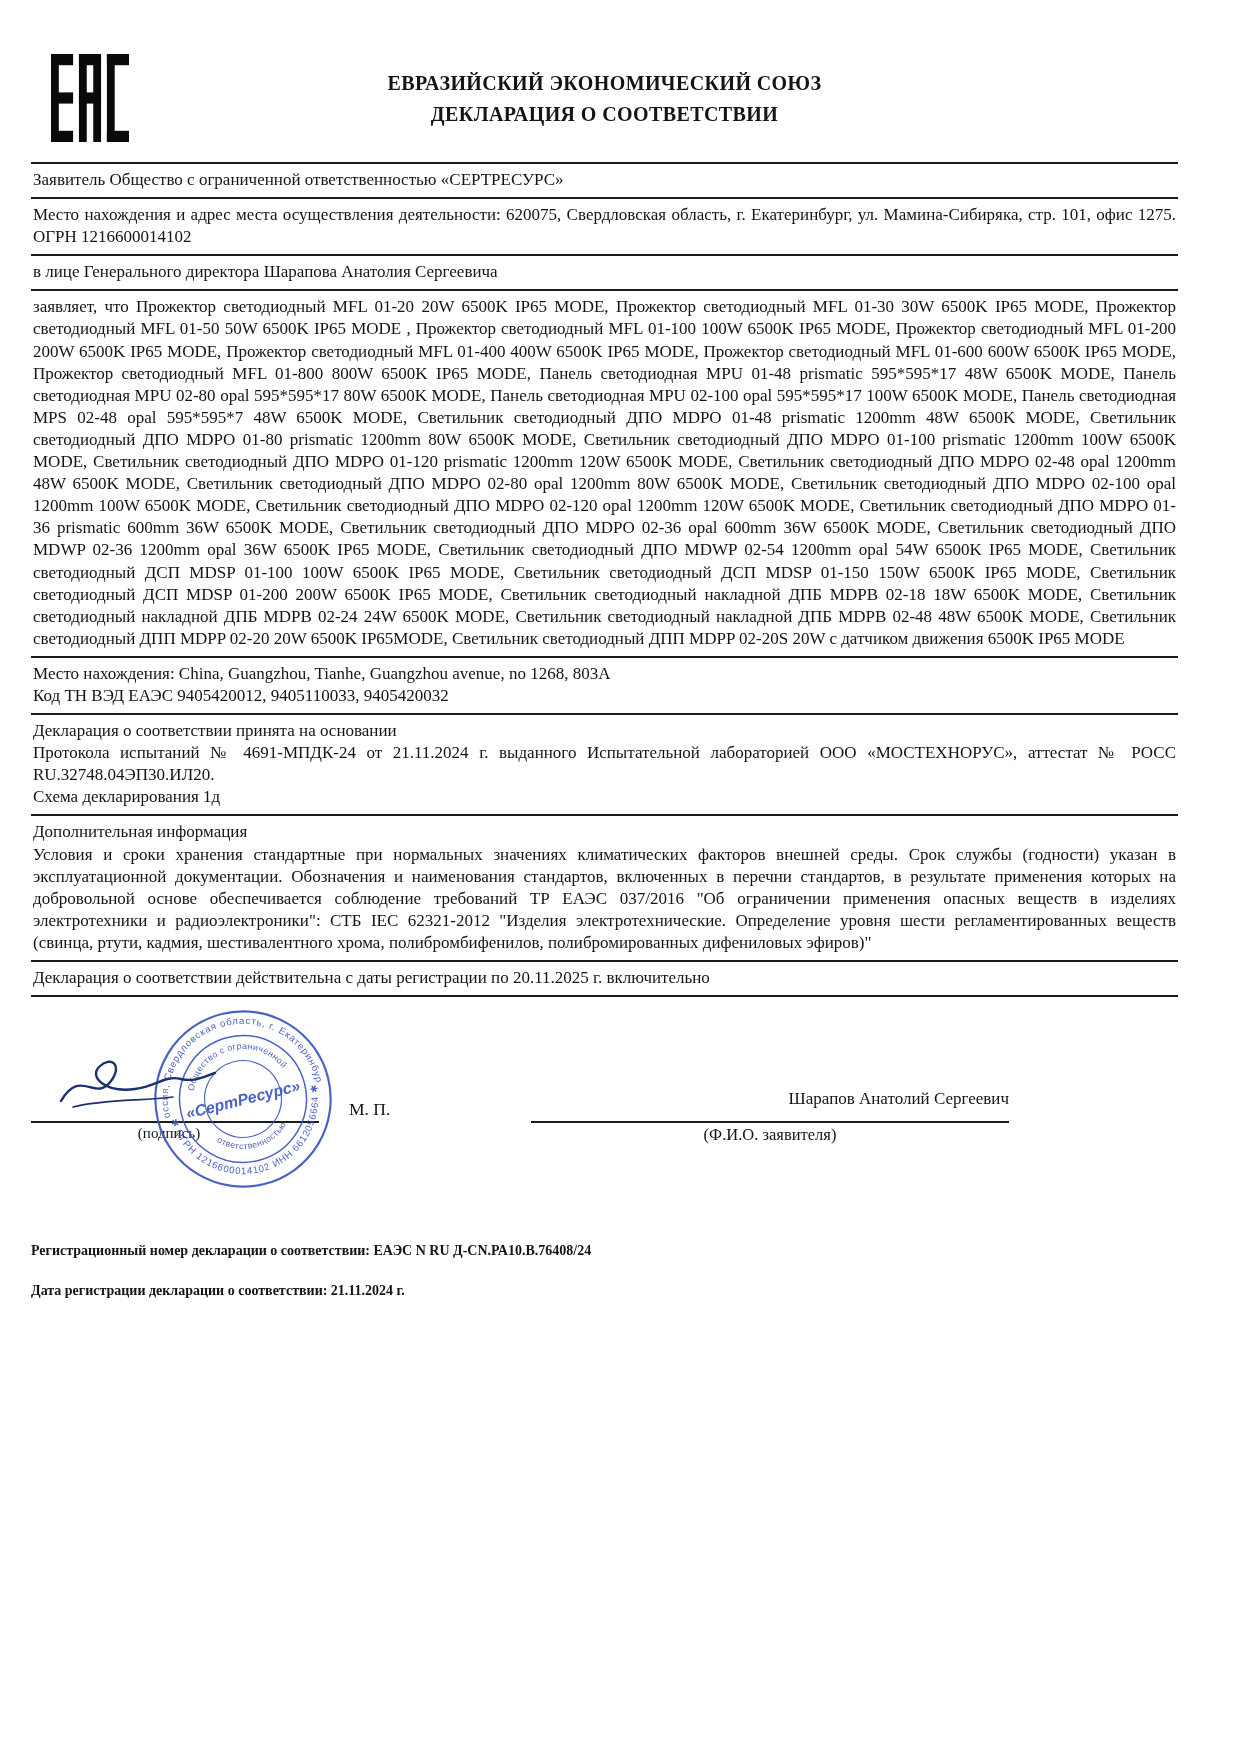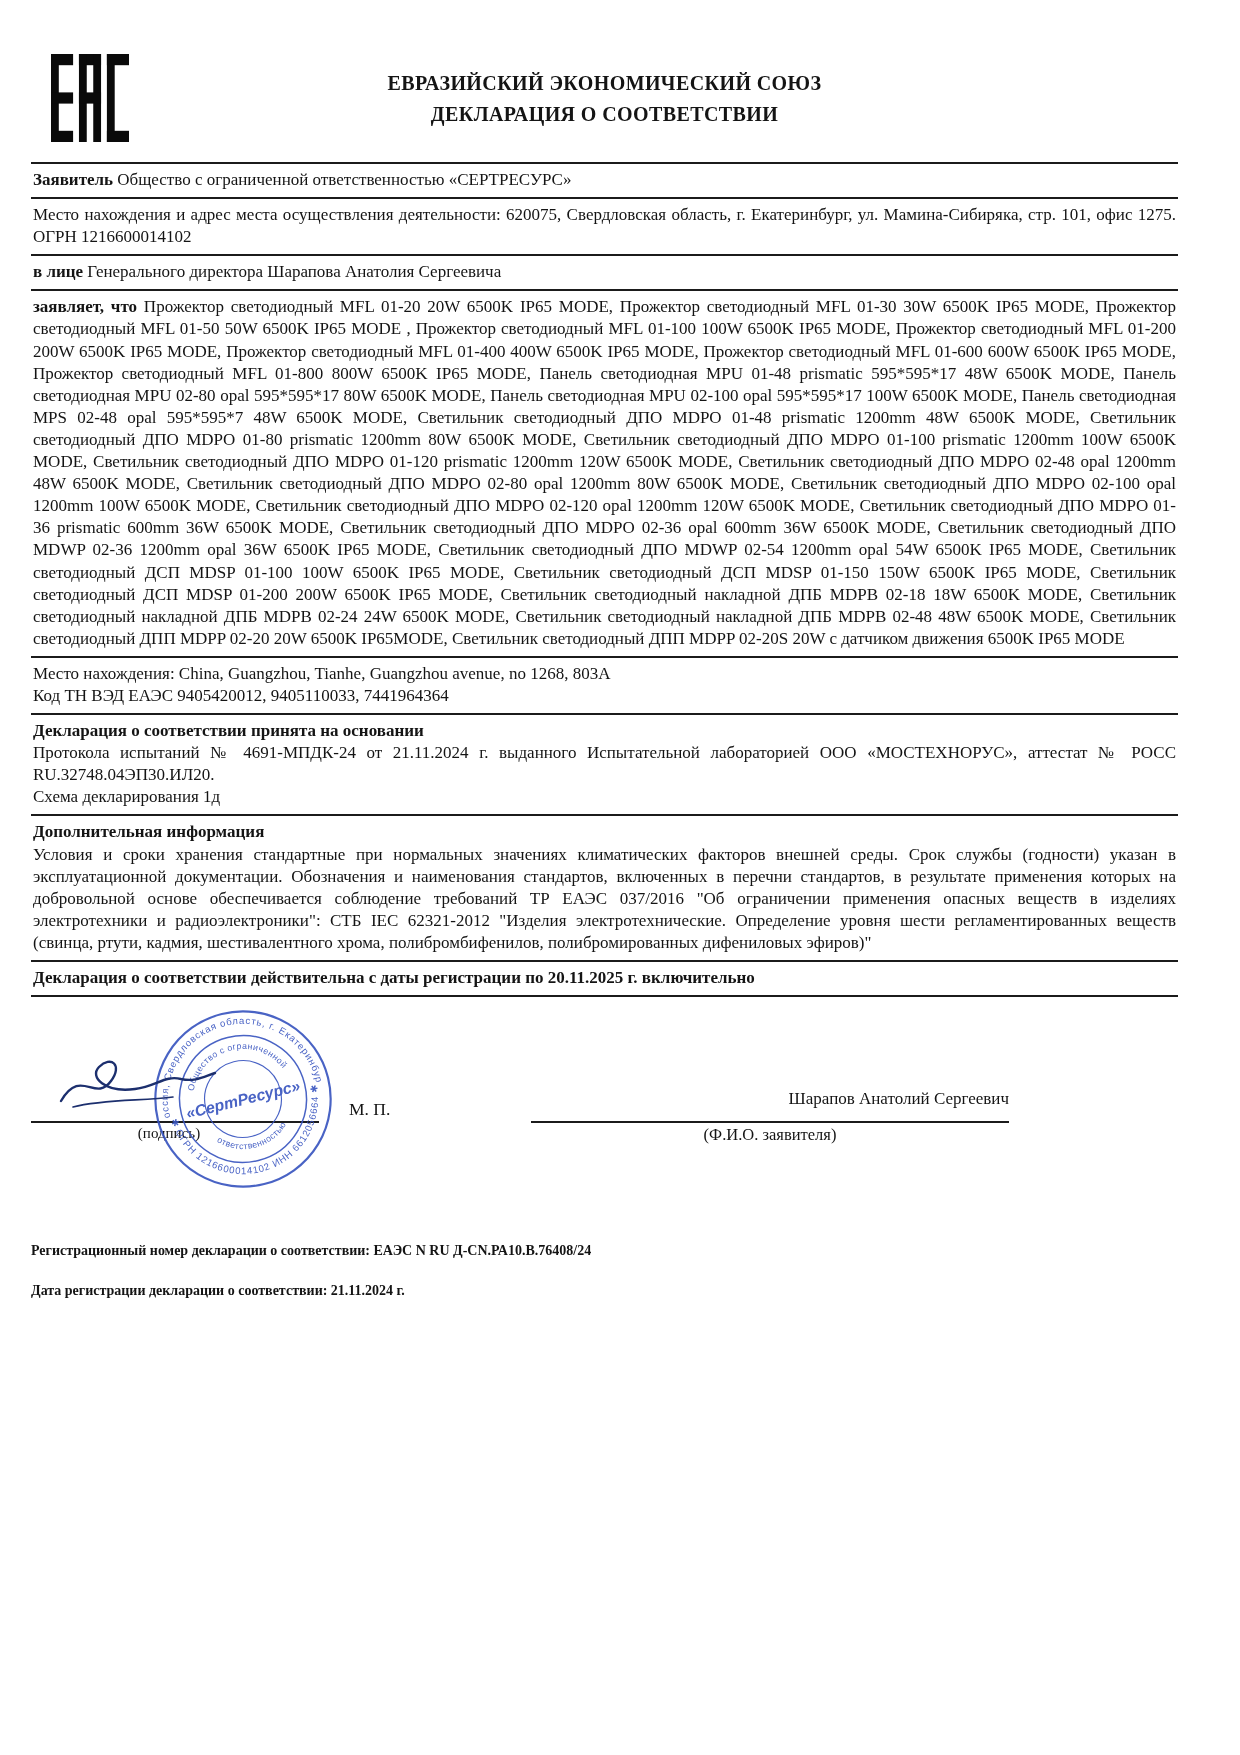--- a/index.html
+++ b/index.html
@@ -14,21 +14,21 @@
 
   
   .header { position:relative; height:98px; margin-bottom:12px; }
   .eac-logo { position:absolute; left:20px; top:2px; width:78px; height:88px; }
   .titles { text-align:center; font-weight:bold; font-size:20px; line-height:1.55; padding-top:16px; letter-spacing:0.4px; }
 
   
   .section { border-top:2px solid #1b1b1b; padding:5px 2px 6px 2px; font-size:17px; line-height:1.3; }
   .section.last { border-bottom:2px solid #1b1b1b; }
   .justify { text-align:justify; }
-  b { font-weight:bold; }
+  b { font-weight:normal; }
 
   
   .sign-area { position:relative; height:196px; margin-top:6px; font-size:17px; }
   .sig-svg { position:absolute; left:22px; top:46px; width:190px; height:78px; z-index:4; }
   .stamp { position:absolute; left:116px; top:0px; width:192px; height:192px; z-index:3; opacity:0.92; }
   .line-left  { position:absolute; left:0;  top:118px; width:288px; border-bottom:2px solid #1b1b1b; }
   .cap-podpis { position:absolute; left:50px; top:122px; width:176px; text-align:center; font-size:15px; z-index:2; }
   .mp { position:absolute; left:318px; top:96px; font-size:17.5px; }
   .name-right { position:absolute; left:500px; top:86px; width:478px; text-align:right; }
   .line-right { position:absolute; left:500px; top:118px; width:478px; border-bottom:2px solid #1b1b1b; }
@@ -76,21 +76,21 @@
   <div class="section">
     <p><b>в лице</b> <span>Генерального директора Шарапова Анатолия Сергеевича</span></p>
   </div>
 
   <div class="section">
     <p class="justify"><b>заявляет, что</b> <span>Прожектор светодиодный MFL 01-20 20W 6500K IP65 MODE, Прожектор светодиодный MFL 01-30 30W 6500K IP65 MODE, Прожектор светодиодный MFL 01-50 50W 6500K IP65 MODE , Прожектор светодиодный MFL 01-100 100W 6500K IP65 MODE, Прожектор светодиодный MFL 01-200 200W 6500K IP65 MODE, Прожектор светодиодный MFL 01-400 400W 6500K IP65 MODE, Прожектор светодиодный MFL 01-600 600W 6500K IP65 MODE, Прожектор светодиодный MFL 01-800 800W 6500K IP65 MODE, Панель светодиодная MPU 01-48 prismatic 595*595*17 48W 6500K MODE, Панель светодиодная MPU 02-80 opal 595*595*17 80W 6500K MODE, Панель светодиодная MPU 02-100 opal 595*595*17 100W 6500K MODE, Панель светодиодная MPS 02-48 opal 595*595*7 48W 6500K MODE, Светильник светодиодный ДПО MDPO 01-48 prismatic 1200mm 48W 6500K MODE, Светильник светодиодный ДПО MDPO 01-80 prismatic 1200mm 80W 6500K MODE, Светильник светодиодный ДПО MDPO 01-100 prismatic 1200mm 100W 6500K MODE, Светильник светодиодный ДПО MDPO 01-120 prismatic 1200mm 120W 6500K MODE, Светильник светодиодный ДПО MDPO 02-48 opal 1200mm 48W 6500K MODE, Светильник светодиодный ДПО MDPO 02-80 opal 1200mm 80W 6500K MODE, Светильник светодиодный ДПО MDPO 02-100 opal 1200mm 100W 6500K MODE, Светильник светодиодный ДПО MDPO 02-120 opal 1200mm 120W 6500K MODE, Светильник светодиодный ДПО MDPO 01-36 prismatic 600mm 36W 6500K MODE, Светильник светодиодный ДПО MDPO 02-36 opal 600mm 36W 6500K MODE, Светильник светодиодный ДПО MDWP 02-36 1200mm opal 36W 6500K IP65 MODE, Светильник светодиодный ДПО MDWP 02-54 1200mm opal 54W 6500K IP65 MODE, Светильник светодиодный ДСП MDSP 01-100 100W 6500K IP65 MODE, Светильник светодиодный ДСП MDSP 01-150 150W 6500K IP65 MODE, Светильник светодиодный ДСП MDSP 01-200 200W 6500K IP65 MODE, Светильник светодиодный накладной ДПБ MDPB 02-18 18W 6500K MODE, Светильник светодиодный накладной ДПБ MDPB 02-24 24W 6500K MODE, Светильник светодиодный накладной ДПБ MDPB 02-48 48W 6500K MODE, Светильник светодиодный ДПП MDPP 02-20 20W 6500K IP65MODE, Светильник светодиодный ДПП MDPP 02-20S 20W с датчиком движения 6500K IP65 MODE</span></p>
   </div>
 
   <div class="section">
     <p>Место нахождения: China, Guangzhou, Tianhe, Guangzhou avenue, no 1268, 803A</p>
-    <p>Код ТН ВЭД ЕАЭС 9405420012, 9405110033, 7441964364</p>
+    <p>Код ТН ВЭД ЕАЭС 9405420012, 9405110033, 9405420032</p>
   </div>
 
 
   <div class="section">
     <p><b>Декларация о соответствии принята на основании</b></p>
     <p class="justify">Протокола испытаний № 4691-МПДК-24 от 21.11.2024 г. выданного Испытательной лабораторией ООО «МОСТЕХНОРУС», аттестат № РОСС RU.32748.04ЭП30.ИЛ20.</p>
     <p>Схема декларирования 1д</p>
   </div>
 
   <div class="section">

